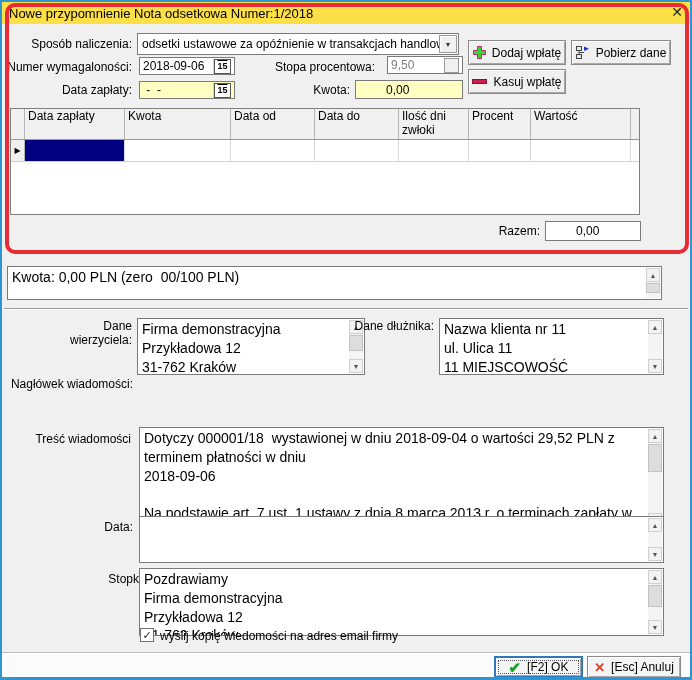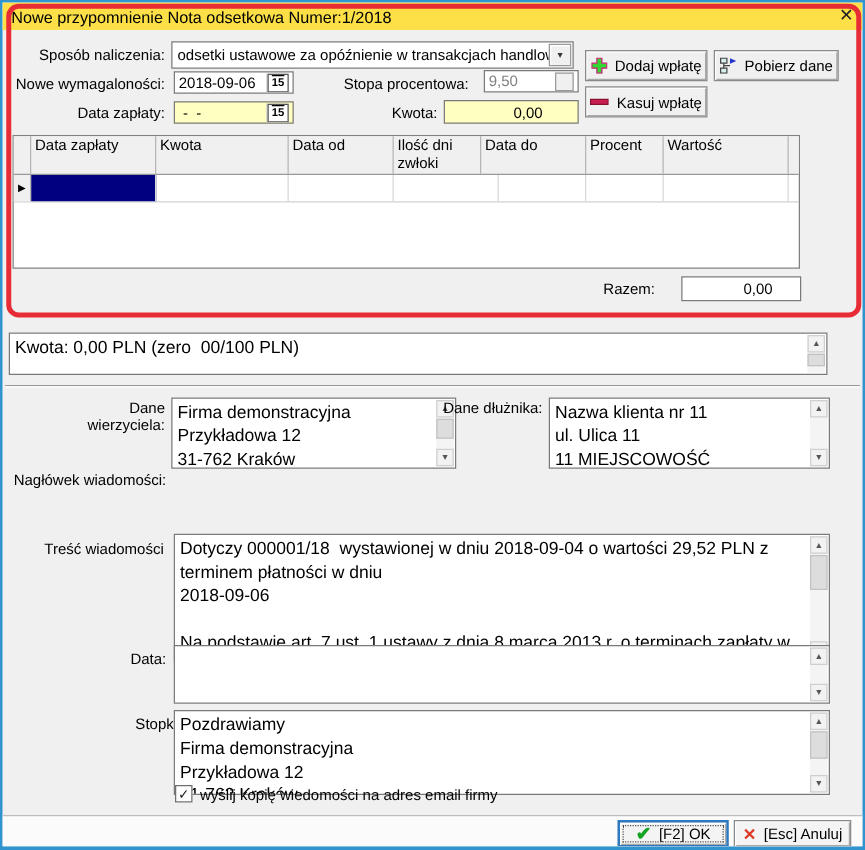--- a/index.html
+++ b/index.html
@@ -12,21 +12,21 @@
   .titlebar .t { position:absolute; left:7px; top:4px; font-size:13px; }
   .closex { position:absolute; right:7px; top:2px; font-size:14px; color:#222; cursor:pointer; line-height:16px; }
 
   .red-frame { position:absolute; left:3px; top:1px; width:684px; height:251px;
                border:4px solid #e82c35; border-radius:10px; pointer-events:none; z-index:50; }
 
   .lbl { position:absolute; text-align:right; white-space:normal; line-height:1.15; }
   .field { position:absolute; background:#fff; border:1px solid #7a7a7a; display:flex; align-items:center;
            padding:0 3px; overflow:hidden; white-space:pre; }
   .yellow { background:#ffffc2; }
-  .rt { justify-content:center;padding-left:30px; }
+  .rt { justify-content:flex-start;padding-left:30px; }
   .gray-text { color:#808080; }
 
   .combo { position:absolute; left:135px; top:31px; width:322px; height:22px; background:#fff;
            border:1px solid #7a7a7a; display:flex; align-items:center; }
   .combo .val { flex:1; padding:0 4px; white-space:nowrap; overflow:hidden; }
   .drop-btn { width:18px; height:18px; margin-right:1px; background:#f0f0f0; border:1px solid #9a9a9a;
               display:flex; align-items:center; justify-content:center; font-size:7px; color:#333;
               box-shadow: inset 1px 1px 0 #fff; }
 
   .cal-btn { width:17px; height:15px; margin-left:auto; background:#fff; border:1px solid #555;
@@ -84,21 +84,21 @@
   </div>
 
   <div class="red-frame"></div>
 
   <div class="lbl" style="left:0;width:130px;top:36px">Sposób naliczenia:</div>
   <div class="combo">
     <span class="val">odsetki ustawowe za opóźnienie w transakcjach handlowych</span>
     <span class="drop-btn">▼</span>
   </div>
 
-  <div class="lbl" style="left:0;width:130px;top:59px">Nowe wymagaloności:</div>
+  <div class="lbl" style="left:0;width:130px;top:59px">Numer wymagaloności:</div>
   <div class="field" style="left:137px;top:55px;width:96px;height:18px">
     <span>2018-09-06</span>
     <span class="cal-btn">15</span>
   </div>
 
   <div class="lbl" style="left:240px;width:133px;top:59px">Stopa procentowa:</div>
   <div class="field" style="left:385px;top:54px;width:76px;height:18px">
     <span class="gray-text">9,50</span>
     <span class="spin-btn">
       
@@ -137,40 +137,40 @@
     </svg>
     <span>Kasuj wpłatę</span>
   </div>
 
   <div class="grid">
     <div class="ghead">
       <div class="hc" style="width:14px"></div>
       <div class="hc" style="width:100px">Data zapłaty</div>
       <div class="hc" style="width:106px">Kwota</div>
       <div class="hc" style="width:84px">Data od</div>
+      <div class="hc" style="width:84px">Data do</div>
       <div class="hc" style="width:70px">Ilość dni zwłoki</div>
-      <div class="hc" style="width:84px">Data do</div>
       <div class="hc" style="width:62px">Procent</div>
       <div class="hc" style="width:100px">Wartość</div>
       <div class="hc" style="flex:1;border-right:none"></div>
     </div>
     <div class="grow">
       <div class="rowsel" style="width:14px">▶</div>
       <div class="dc sel-cell" style="width:100px"></div>
       <div class="dc" style="width:106px"></div>
       <div class="dc" style="width:84px"></div>
       <div class="dc" style="width:84px"></div>
       <div class="dc" style="width:70px"></div>
       <div class="dc" style="width:62px"></div>
       <div class="dc" style="width:100px"></div>
       <div style="flex:1"></div>
     </div>
   </div>
 
-  <div class="lbl" style="left:404px;width:118px;top:223px">Razem:</div>
+  <div class="lbl" style="left:420px;width:118px;top:223px">Razem:</div>
   <div class="field rt" style="left:543px;top:219px;width:96px;height:20px">
     <span>0,00</span>
   </div>
 
   <div class="tbox" style="left:5px;top:264px;width:655px;height:34px">
     <div class="txt">Kwota: 0,00 PLN (zero  00/100 PLN)</div>
     <div class="sb">
       <div class="sb-btn sb-up">▲</div>
       <div class="sb-thumb" style="top:15px;height:10px"></div>
     </div>

